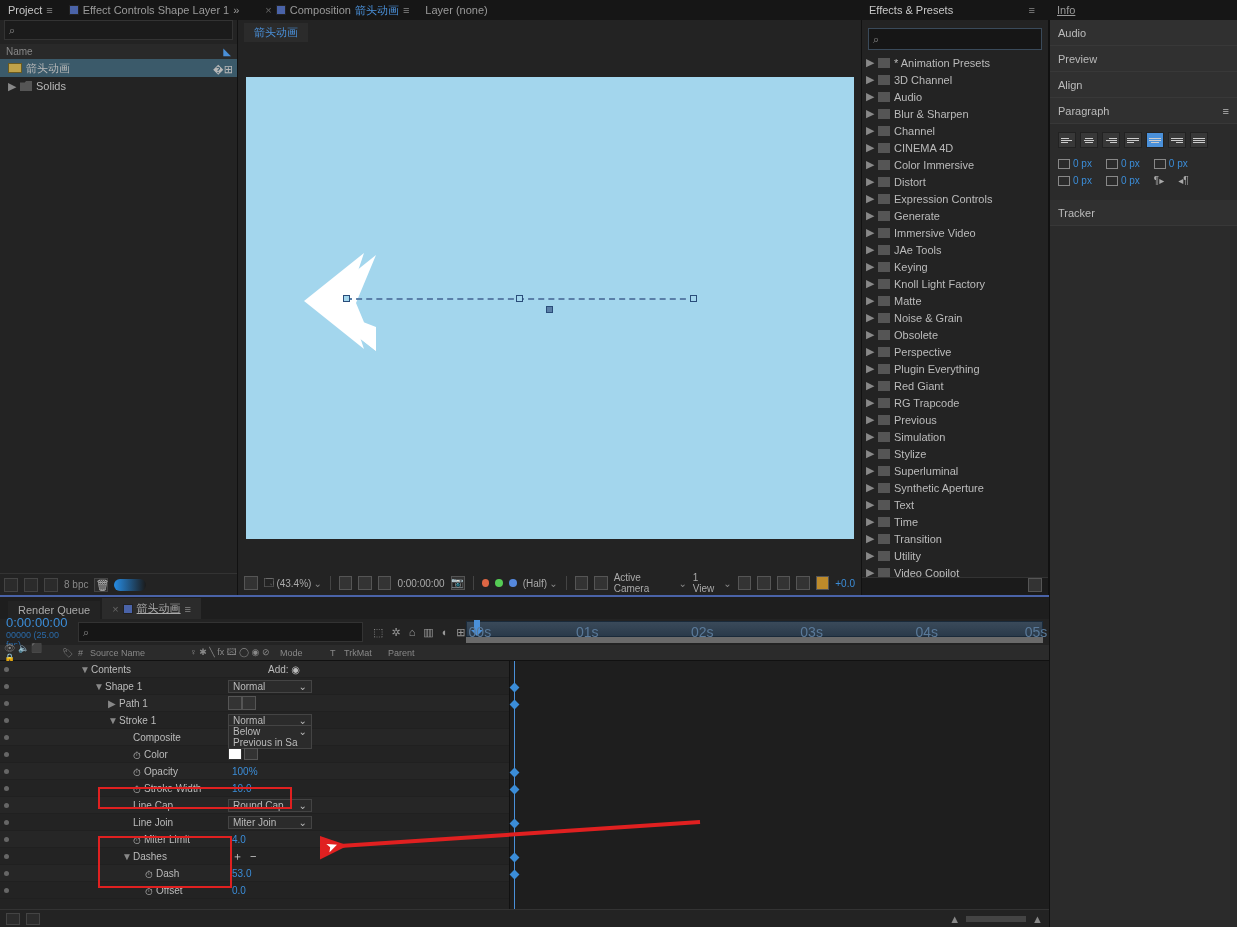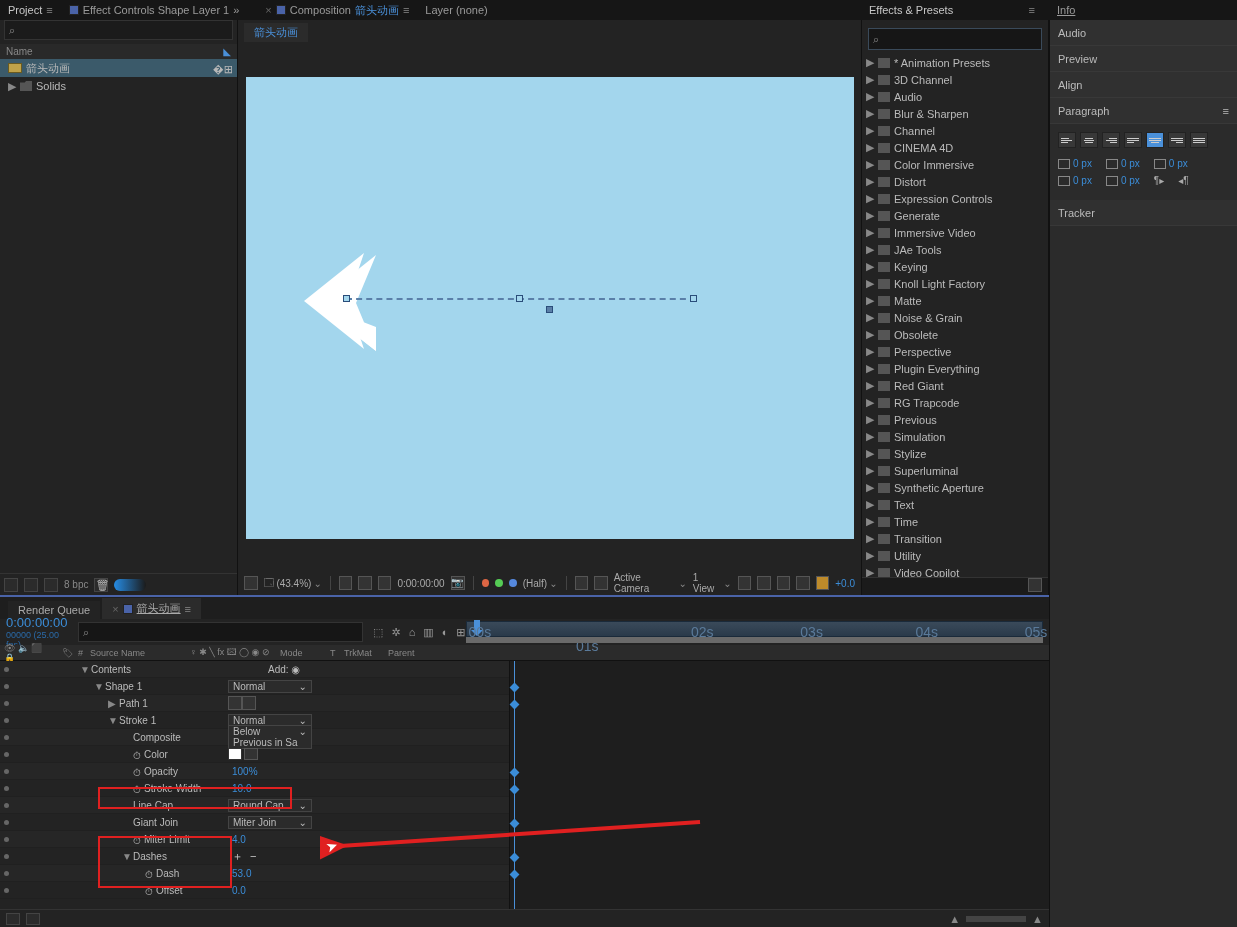--- a/index.html
+++ b/index.html
@@ -539,21 +539,21 @@
         <span>✲</span>
         <span>⌂</span>
         <span>▥</span>
         <span>◐</span>
         <span>⊞</span>
       </div>
       <div class="tl-ruler-wrap">
         <div class="tl-ruler">
           <div class="cti"></div>
           <span class="sec" style="left:2px;">00s</span>
-          <span class="sec" style="left:19%;margin-top:14px;">01s</span>
+          <span class="sec" style="left:19%;">01s</span>
           <span class="sec" style="left:39%;">02s</span>
           <span class="sec" style="left:58%;">03s</span>
           <span class="sec" style="left:78%;">04s</span>
           <span class="sec" style="left:97%;">05s</span>
         </div>
         <div class="tl-navbar">
             <div class="scrub"></div>
           </div>
       </div>
     </div>
@@ -697,21 +697,21 @@
                 <span>⌄</span>
               </div>
             </div>
           </div>
           <div class="lrow">
             <div class="vis">
               <span class="vdot"></span>
             </div>
             <div class="tree" style="padding-left:64px;">
               <span class="caret"></span>
-              <span>Giant Join</span>
+              <span>Line Join</span>
             </div>
             <div class="ctrl">
               <div class="dd">
                 <span>Miter Join</span>
                 <span>⌄</span>
               </div>
             </div>
           </div>
           <div class="lrow">
             <div class="vis">

